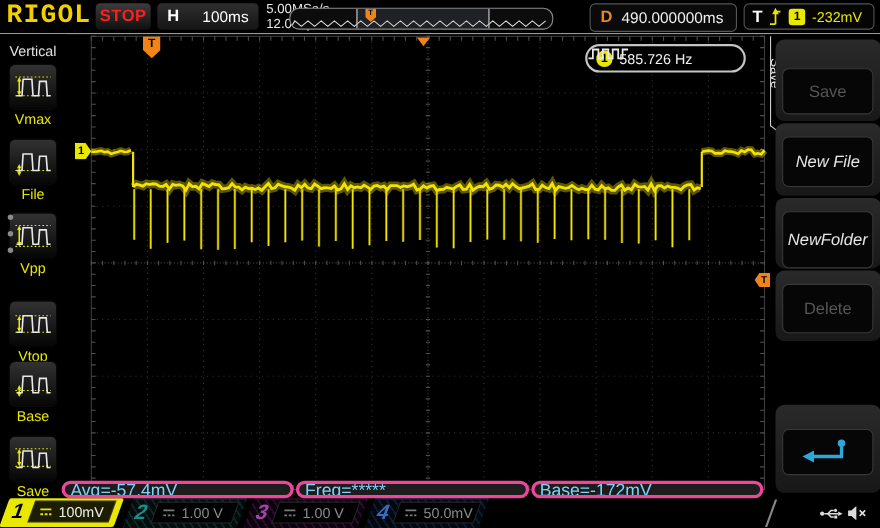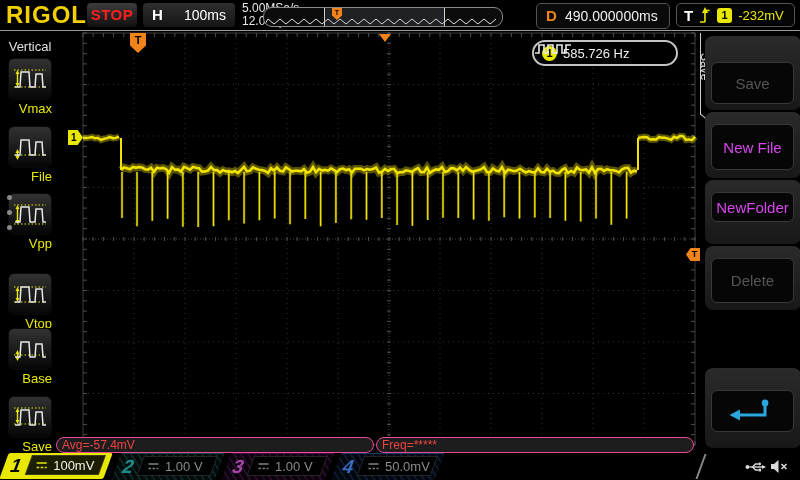--- a/index.html
+++ b/index.html
@@ -2,21 +2,21 @@
 <html><head>
 <meta charset="utf-8">
 <style>
   html,body{margin:0;padding:0;background:#222;}
   #screen{position:relative;width:800px;height:480px;background:#000;overflow:hidden;
           font-family:"Liberation Sans",sans-serif;-webkit-font-smoothing:antialiased;}
 
   
   #topbar{position:absolute;left:0;top:0;width:800px;height:30px;background:#000;}
   #topline{position:absolute;left:0;top:30px;width:800px;height:1px;background:#9a9a9a;}
-  #logo{position:absolute;left:6px;top:1px;color:#f2d000;font-family:Liberation Sans, sans-serif;
+  #logo{position:absolute;left:6px;top:1px;color:#f2d000;font-family:Liberation Mono, monospace;
         font-weight:bold;font-size:24px;letter-spacing:1px;}
   #stop-btn{position:absolute;left:87px;top:3px;width:50px;height:24px;border-radius:4px;
         background:linear-gradient(#3c3c3c,#101010);text-align:center;line-height:24px;
         color:#ff1f1f;font-weight:bold;font-size:15px;letter-spacing:.5px;}
   #h-box{position:absolute;left:143px;top:3px;width:92px;height:24px;border-radius:4px;
         background:linear-gradient(#2e2e2e,#151515);color:#fff;}
   #h-box .hlab{position:absolute;left:9px;top:3px;font-weight:bold;font-size:15px;}
   #h-box .hval{position:absolute;right:9px;top:4px;font-size:14px;}
   #acq{position:absolute;left:242px;top:2px;color:#e8e8e8;font-size:12px;line-height:13px;}
   #pos-bar{position:absolute;left:263px;top:7px;width:238px;height:18px;border:1px solid #8a8a8a;
@@ -33,21 +33,21 @@
   #t-box{position:absolute;left:676px;top:3px;width:119px;height:24px;border-radius:5px;
         background:#050505;border:1px solid #555;display:flex;align-items:center;gap:6px;padding:0 7px;box-sizing:border-box;}
   #t-box .tlab{color:#fff;font-weight:bold;font-size:15px;}
   #t-box .tbadge{width:15px;height:15px;border-radius:3px;background:#e8e800;color:#000;
         font-weight:bold;font-size:11px;text-align:center;line-height:15px;}
   #t-box .tval{color:#e8e800;font-size:13px;}
 
   
   #sidebar{position:absolute;left:0;top:31px;width:60px;height:421px;background:#000;}
   #v-title{position:absolute;left:0;top:8px;width:60px;text-align:center;color:#e0e0e0;font-size:13px;}
-  .v-item{position:absolute;left:8px;width:44px;text-align:right;text-decoration:underline;}
+  .v-item{position:absolute;left:8px;width:44px;text-align:center;text-decoration:underline;}
   .v-btn{width:42px;height:40px;border-radius:6px;background:linear-gradient(#323232,#060606);
         border:1px solid #0a0a0a;display:flex;align-items:center;justify-content:center;margin:0 auto;}
   .v-lab{color:#e8e800;font-size:13px;margin-top:1px;}
   .page-dot{position:absolute;left:7px;width:5px;height:5px;border-radius:50%;background:#8a8a8a;}
 
   
   #scope{position:absolute;left:60px;top:30px;width:640px;height:418px;}
   #scope svg{position:absolute;left:0;top:0;}
   #ch1-marker{position:absolute;left:8px;top:100px;width:15px;height:15px;background:#e8e800;
         clip-path:polygon(0 0,65% 0,100% 50%,65% 100%,0 100%);color:#000;font-size:10px;font-weight:bold;
@@ -71,27 +71,27 @@
   #menu-tab{position:absolute;left:-2px;top:22px;color:#e8e8e8;font-size:12px;
         writing-mode:vertical-rl;}
   #tab-line-v{position:absolute;left:0px;top:2px;width:1px;height:82px;background:#cfcfcf;}
   #tab-line-d{position:absolute;left:1px;top:83px;width:16px;height:1px;background:#cfcfcf;
         transform:rotate(38deg);transform-origin:left top;}
   .m-slot{position:absolute;left:5px;width:96px;background:linear-gradient(#2a2a2a,#181818);
         border-radius:8px;}
   .m-btn{position:absolute;left:11px;width:83px;border-radius:6px;background:#060606;
         border:1px solid #383838;display:flex;align-items:center;justify-content:center;
         font-size:15px;box-sizing:border-box;}
-  .m-btn.on{color:#d946ef;}
+  .m-btn.on{color:#e5e5e5;font-style:italic;}
   .m-btn.off{color:#565656;}
 
   
   #pills{position:absolute;left:56px;top:437px;width:638px;height:16px;display:flex;gap:2px;z-index:30;}
-  .pill{flex:1 1 0;background:#1d1d1d;border:1px solid #ec4899;border-radius:8px;color:#ef4444;
-        font-size:12px;line-height:14px;padding:0 5px;white-space:nowrap;overflow:hidden;}
+  .pill{flex:1 1 0;background:#1d1d1d;border:3px solid #ec4899;border-radius:8px;color:#7dd3fc;
+        font-size:16px;line-height:14px;padding:0 5px;white-space:nowrap;overflow:hidden;}
 
   
   #botbar{position:absolute;left:0;top:453px;width:800px;height:27px;background:#000;}
   .ch-slot{position:absolute;top:0;height:26px;transform:skewX(-20deg);border-radius:2px;}
   .ch-num{position:absolute;left:7px;top:2px;font-size:19px;font-weight:bold;line-height:22px;}
   .ch-box{position:absolute;top:2px;height:20px;background:rgba(0,0,0,0.88);
         border:1px solid rgba(255,255,255,0.14);display:flex;align-items:center;gap:5px;
         padding:0 6px;box-sizing:border-box;}
   .unskew{transform:skewX(20deg);display:flex;align-items:center;gap:5px;}
   .ch-val{font-size:13px;white-space:nowrap;}
@@ -276,37 +276,38 @@
   <div id="menu">
     <div id="tab-line-v"></div>
     <div id="tab-line-d"></div>
     <div id="menu-tab">Save</div>
     <div id="m-slots">
         <div class="m-slot" style="top: 5px; height: 74px;"></div>
         <div class="m-btn off" style="top: 31px; height: 42px;">Save</div>
         <div class="m-slot" style="top: 81px; height: 66px;"></div>
         <div class="m-btn on" style="top: 93px; height: 46px;">New File</div>
         <div class="m-slot" style="top: 149px; height: 64px;"></div>
-        <div class="m-btn on" style="top: 161px; height: 30px;">NewFolder</div>
+        <div class="m-btn on" style="top: 161px; height: 52px;">NewFolder</div>
         <div class="m-slot" style="top: 215px; height: 64px;"></div>
         <div class="m-btn off" style="top: 227px; height: 45px;">Delete</div>
         <div class="m-slot" style="top: 337px; height: 80px;"></div>
         <div class="m-btn on" style="top: 359px; height: 42px;">
           <svg width="52" height="30" viewBox="0 0 52 30">
             <circle cx="38" cy="7" r="3.4" fill="#2aa8dc"></circle>
             <path d="M38,10 V19 H12" stroke="#2aa8dc" stroke-width="3" fill="none"></path>
             <polygon points="13,13.5 13,24.5 2.5,19" fill="#2aa8dc"></polygon>
           </svg>
         </div>
       </div>
   </div>
 
   <div id="pills">
       <div class="pill">Avg=-57.4mV</div>
       <div class="pill">Freq=*****</div>
+      <div class="pill">Base=-172mV</div>
     </div>
 
   <div id="botbar">
     <div id="ch-slots">
         <div class="ch-slot" style="left: 4px; width: 104px; background: rgb(232, 232, 0);">
           <span class="ch-num" style="color: rgb(0, 0, 0);">1</span>
           <span class="ch-box" style="left: 24px; width: 74px;">
             <span class="unskew">
               <svg width="13" height="9" viewBox="0 0 13 9">
                 <path d="M1.5,2 H11.5" stroke="#e8e800" stroke-width="1.6"></path>

